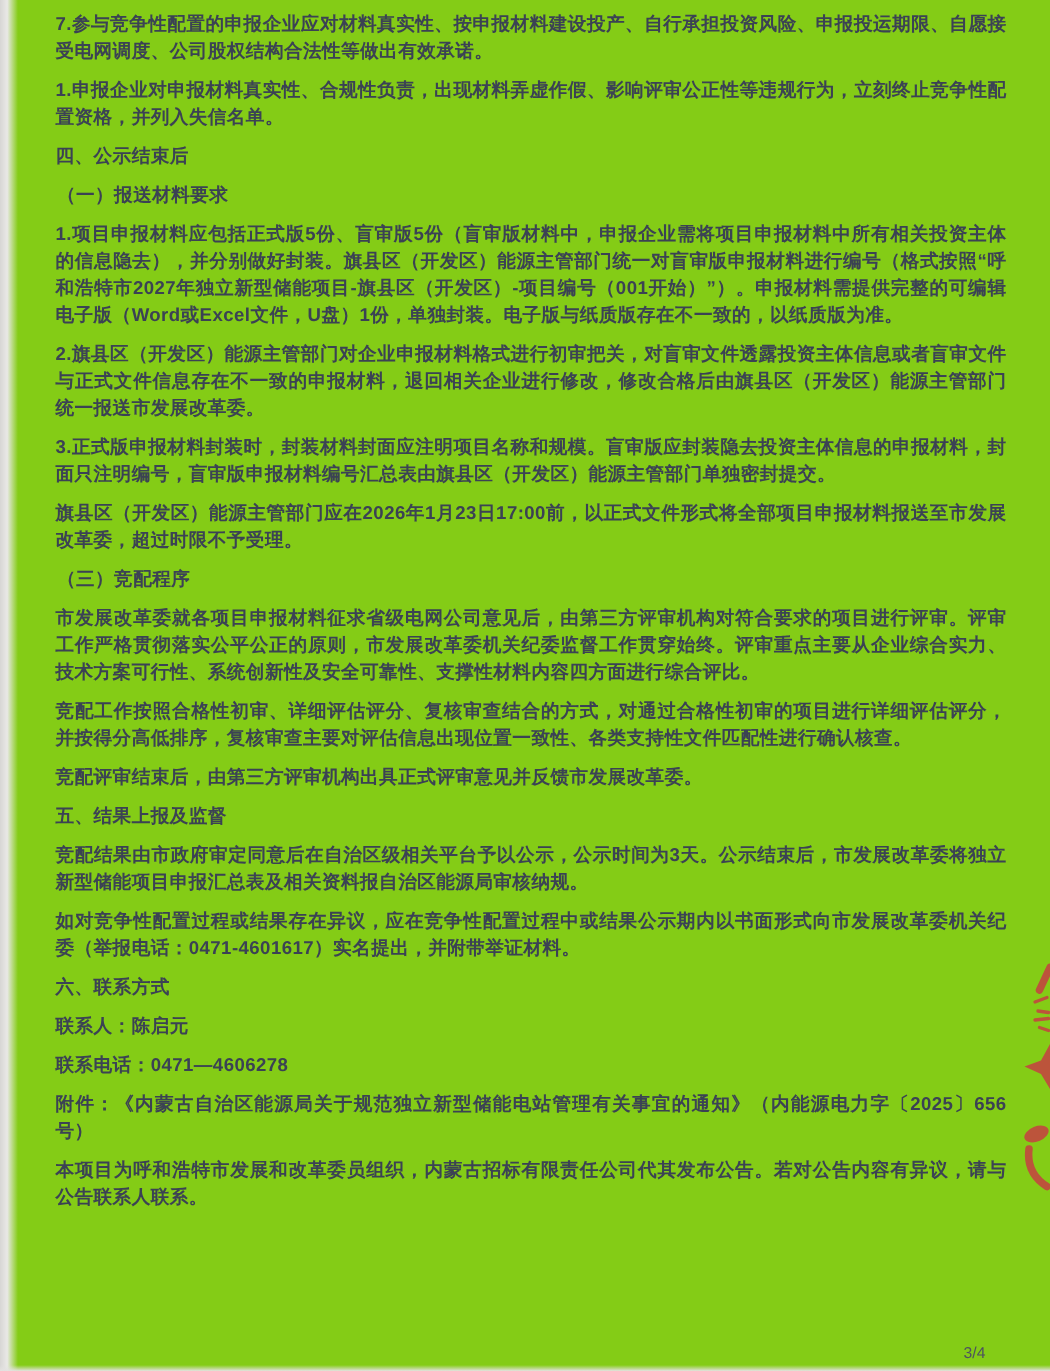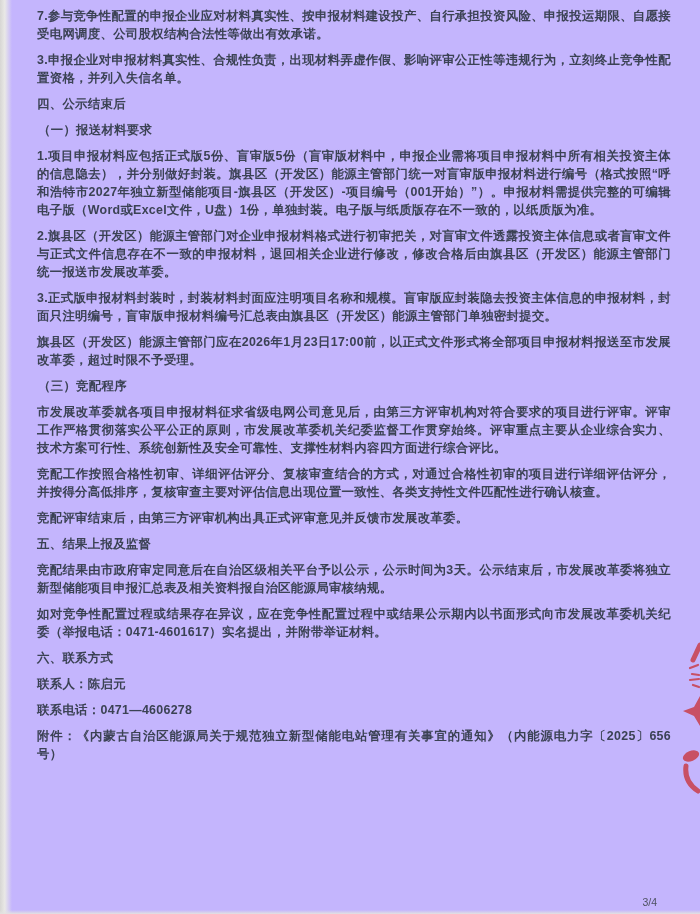--- a/index.html
+++ b/index.html
@@ -4,21 +4,21 @@
 <style>
   html, body {
     margin: 0;
     padding: 0;
     background: #e9e8e6;
   }
   .page {
     position: relative;
     width: 700px;
     height: 914px;
-    background: #c4b5fd;
+    background: #84cc16;
     overflow: hidden;
     font-family: "Liberation Sans", sans-serif;
   }
   .scan-edge {
     position: absolute;
     left: 0; top: 0; bottom: 0;
     width: 12px;
     background: linear-gradient(to right, #d7d6d4 0%, #e9e8e6 40%, rgba(250,249,248,0) 100%);
     pointer-events: none;
   }
@@ -63,38 +63,39 @@
 </style>
 </head>
 <body>
 
 <div class="page">
   <div class="scan-edge"></div>
   <div class="scan-edge-bottom"></div>
 
   <div class="doc-body">
       <div class="block paragraph">7.参与竞争性配置的申报企业应对材料真实性、按申报材料建设投产、自行承担投资风险、申报投运期限、自愿接受电网调度、公司股权结构合法性等做出有效承诺。</div>
-      <div class="block paragraph">3.申报企业对申报材料真实性、合规性负责，出现材料弄虚作假、影响评审公正性等违规行为，立刻终止竞争性配置资格，并列入失信名单。</div>
+      <div class="block paragraph">1.申报企业对申报材料真实性、合规性负责，出现材料弄虚作假、影响评审公正性等违规行为，立刻终止竞争性配置资格，并列入失信名单。</div>
       <div class="block heading">四、公示结束后</div>
       <div class="block subheading">（一）报送材料要求</div>
       <div class="block paragraph">1.项目申报材料应包括正式版5份、盲审版5份（盲审版材料中，申报企业需将项目申报材料中所有相关投资主体的信息隐去），并分别做好封装。旗县区（开发区）能源主管部门统一对盲审版申报材料进行编号（格式按照“呼和浩特市2027年独立新型储能项目-旗县区（开发区）-项目编号（001开始）”）。申报材料需提供完整的可编辑电子版（Word或Excel文件，U盘）1份，单独封装。电子版与纸质版存在不一致的，以纸质版为准。</div>
       <div class="block paragraph">2.旗县区（开发区）能源主管部门对企业申报材料格式进行初审把关，对盲审文件透露投资主体信息或者盲审文件与正式文件信息存在不一致的申报材料，退回相关企业进行修改，修改合格后由旗县区（开发区）能源主管部门统一报送市发展改革委。</div>
       <div class="block paragraph">3.正式版申报材料封装时，封装材料封面应注明项目名称和规模。盲审版应封装隐去投资主体信息的申报材料，封面只注明编号，盲审版申报材料编号汇总表由旗县区（开发区）能源主管部门单独密封提交。</div>
       <div class="block paragraph">旗县区（开发区）能源主管部门应在2026年1月23日17:00前，以正式文件形式将全部项目申报材料报送至市发展改革委，超过时限不予受理。</div>
       <div class="block subheading">（三）竞配程序</div>
       <div class="block paragraph">市发展改革委就各项目申报材料征求省级电网公司意见后，由第三方评审机构对符合要求的项目进行评审。评审工作严格贯彻落实公平公正的原则，市发展改革委机关纪委监督工作贯穿始终。评审重点主要从企业综合实力、技术方案可行性、系统创新性及安全可靠性、支撑性材料内容四方面进行综合评比。</div>
       <div class="block paragraph">竞配工作按照合格性初审、详细评估评分、复核审查结合的方式，对通过合格性初审的项目进行详细评估评分，并按得分高低排序，复核审查主要对评估信息出现位置一致性、各类支持性文件匹配性进行确认核查。</div>
       <div class="block paragraph">竞配评审结束后，由第三方评审机构出具正式评审意见并反馈市发展改革委。</div>
       <div class="block heading">五、结果上报及监督</div>
       <div class="block paragraph">竞配结果由市政府审定同意后在自治区级相关平台予以公示，公示时间为3天。公示结束后，市发展改革委将独立新型储能项目申报汇总表及相关资料报自治区能源局审核纳规。</div>
       <div class="block paragraph">如对竞争性配置过程或结果存在异议，应在竞争性配置过程中或结果公示期内以书面形式向市发展改革委机关纪委（举报电话：0471-4601617）实名提出，并附带举证材料。</div>
       <div class="block heading">六、联系方式</div>
       <div class="block paragraph">联系人：陈启元</div>
       <div class="block paragraph">联系电话：0471—4606278</div>
       <div class="block paragraph">附件：《内蒙古自治区能源局关于规范独立新型储能电站管理有关事宜的通知》（内能源电力字〔2025〕656号）</div>
+      <div class="block paragraph">本项目为呼和浩特市发展和改革委员组织，内蒙古招标有限责任公司代其发布公告。若对公告内容有异议，请与公告联系人联系。</div>
     </div>
 
   <svg class="stamp" width="24" height="162" viewBox="0 0 24 162" aria-hidden="true">
     <g stroke="var(--stamp-red, #c93a44)" fill="none" stroke-linecap="round" opacity="0.82">
       <path d="M17 28 L24 13" stroke-width="5"></path>
       <path d="M14 36 l8 -3" stroke-width="2.2"></path>
       <path d="M16 42 l7 1" stroke-width="2.2"></path>
       <path d="M14 48 l9 -1" stroke-width="2.2"></path>
       <path d="M17 53 l6 2" stroke-width="2.2"></path>
       <path d="M24 64 L18 75 L7 79 L18 84 L24 94 Z" fill="var(--stamp-red, #c93a44)" stroke="none"></path>

